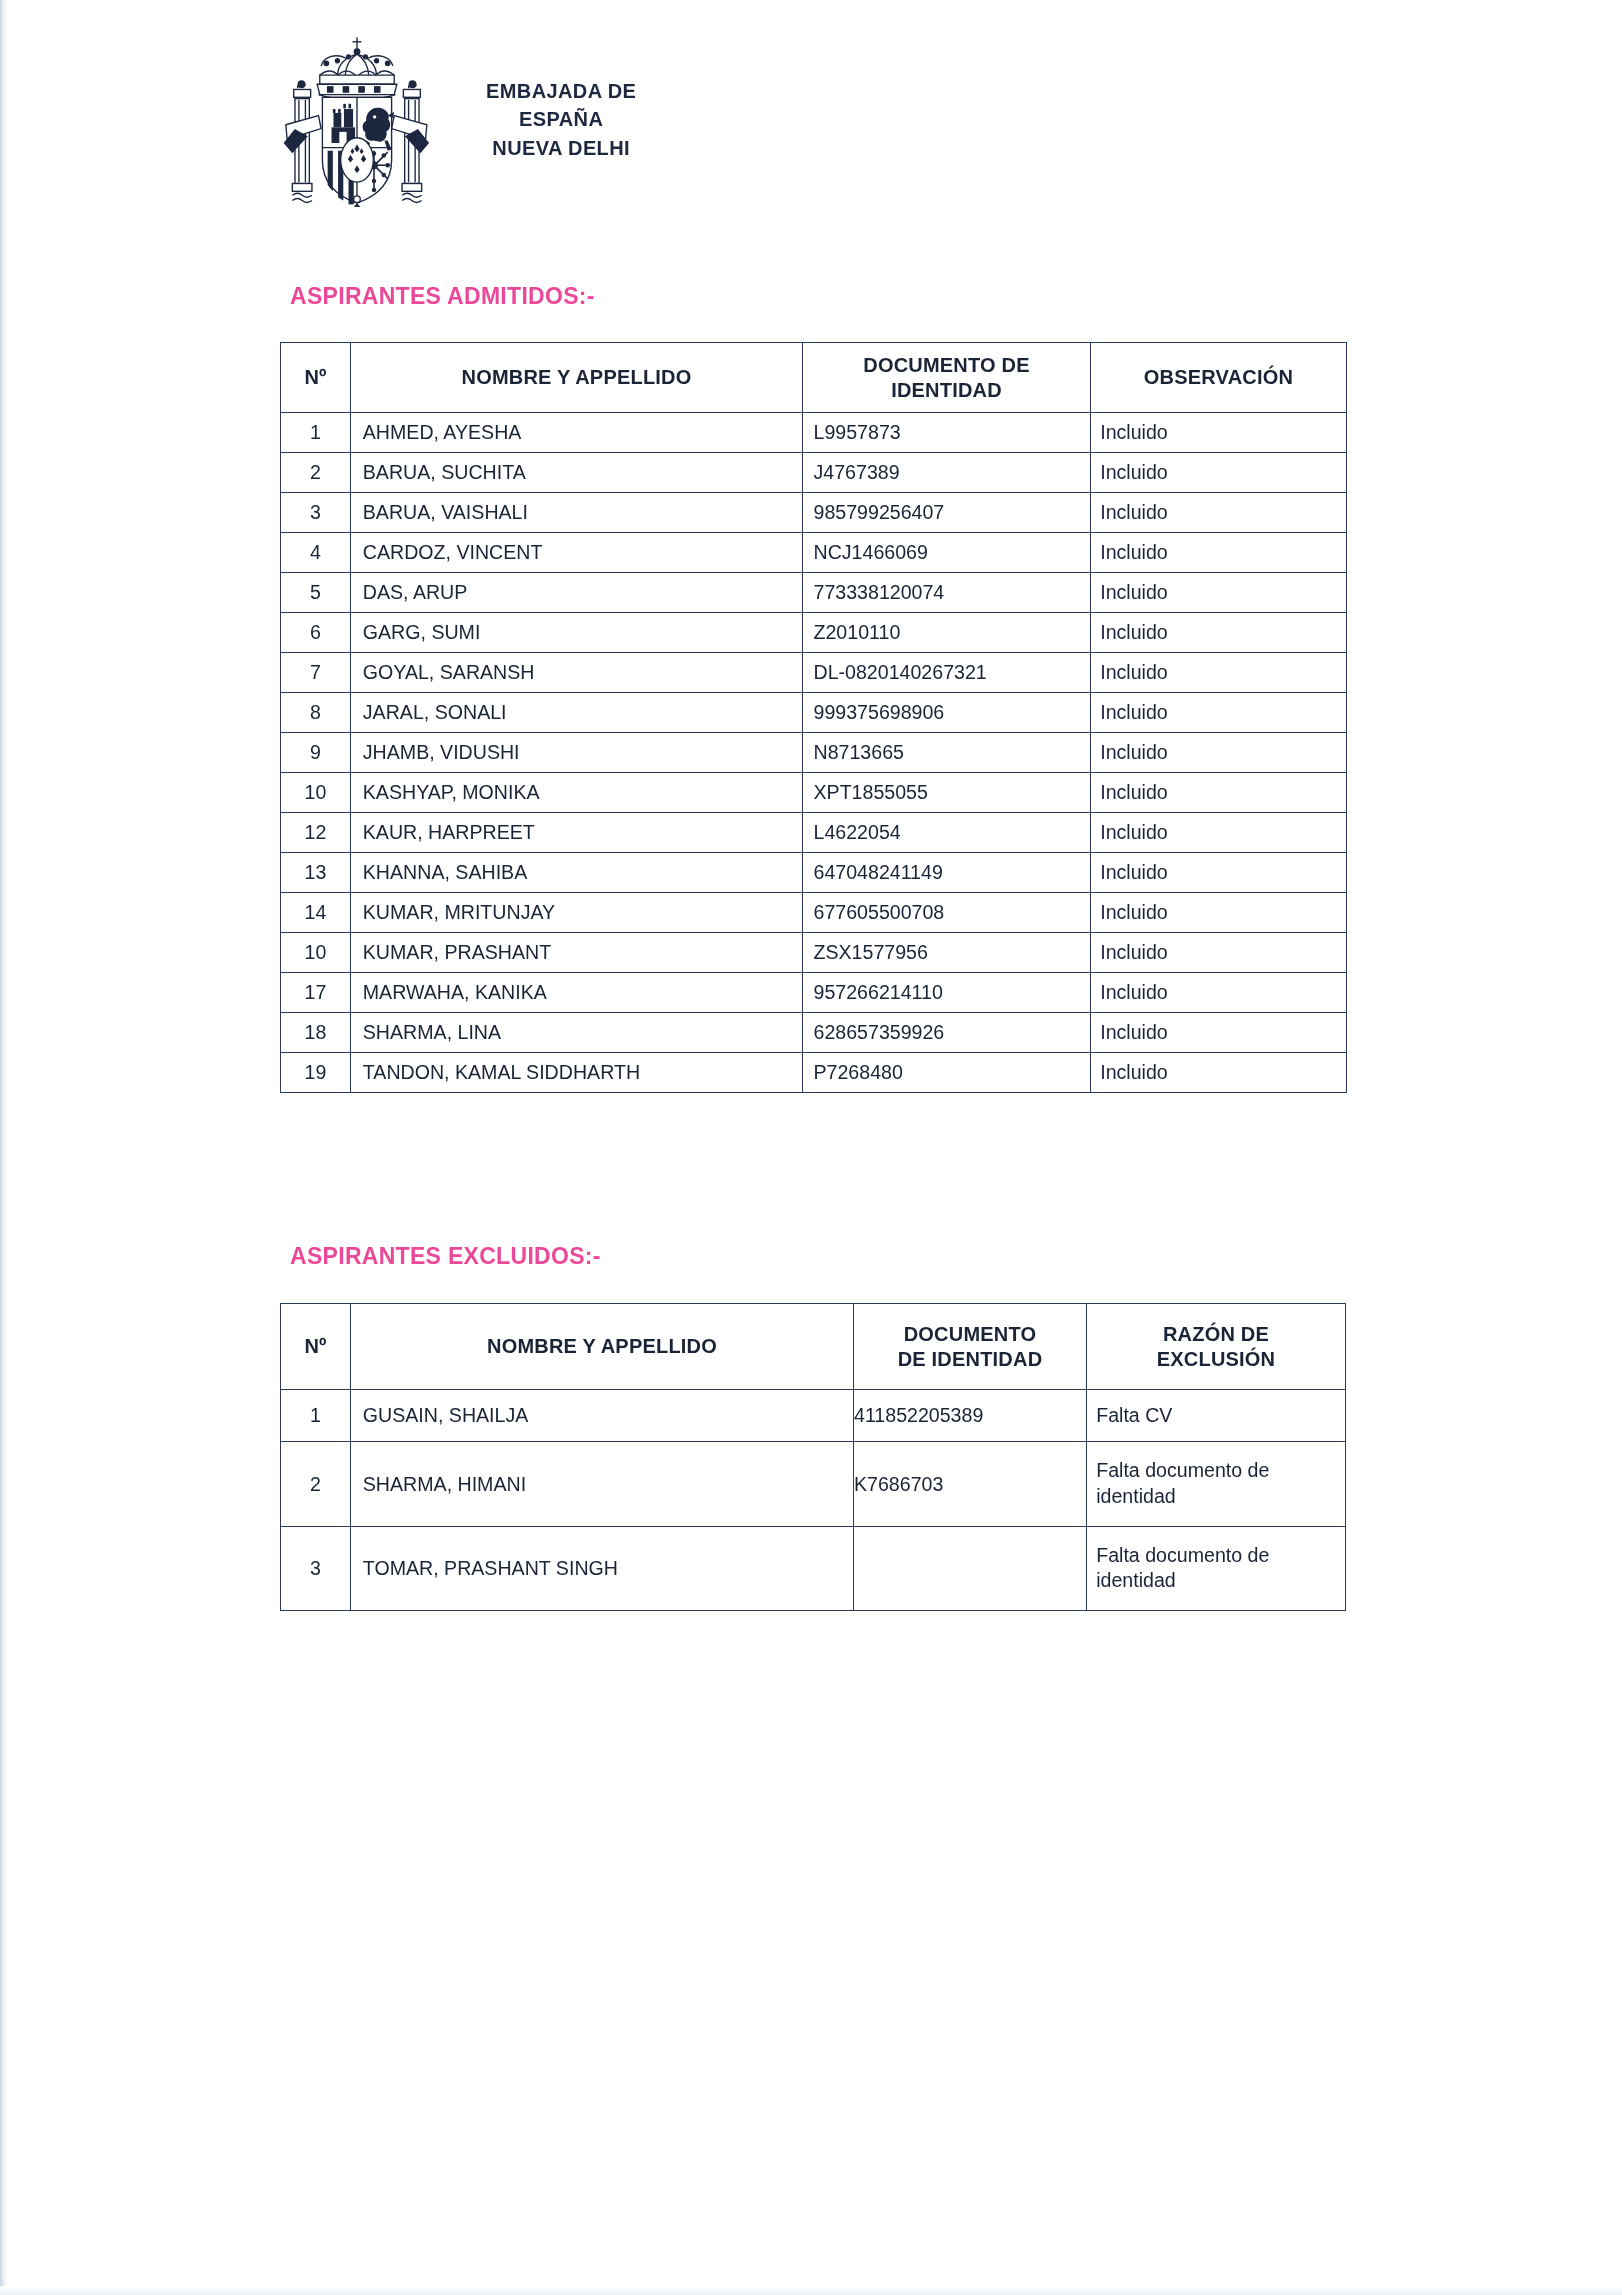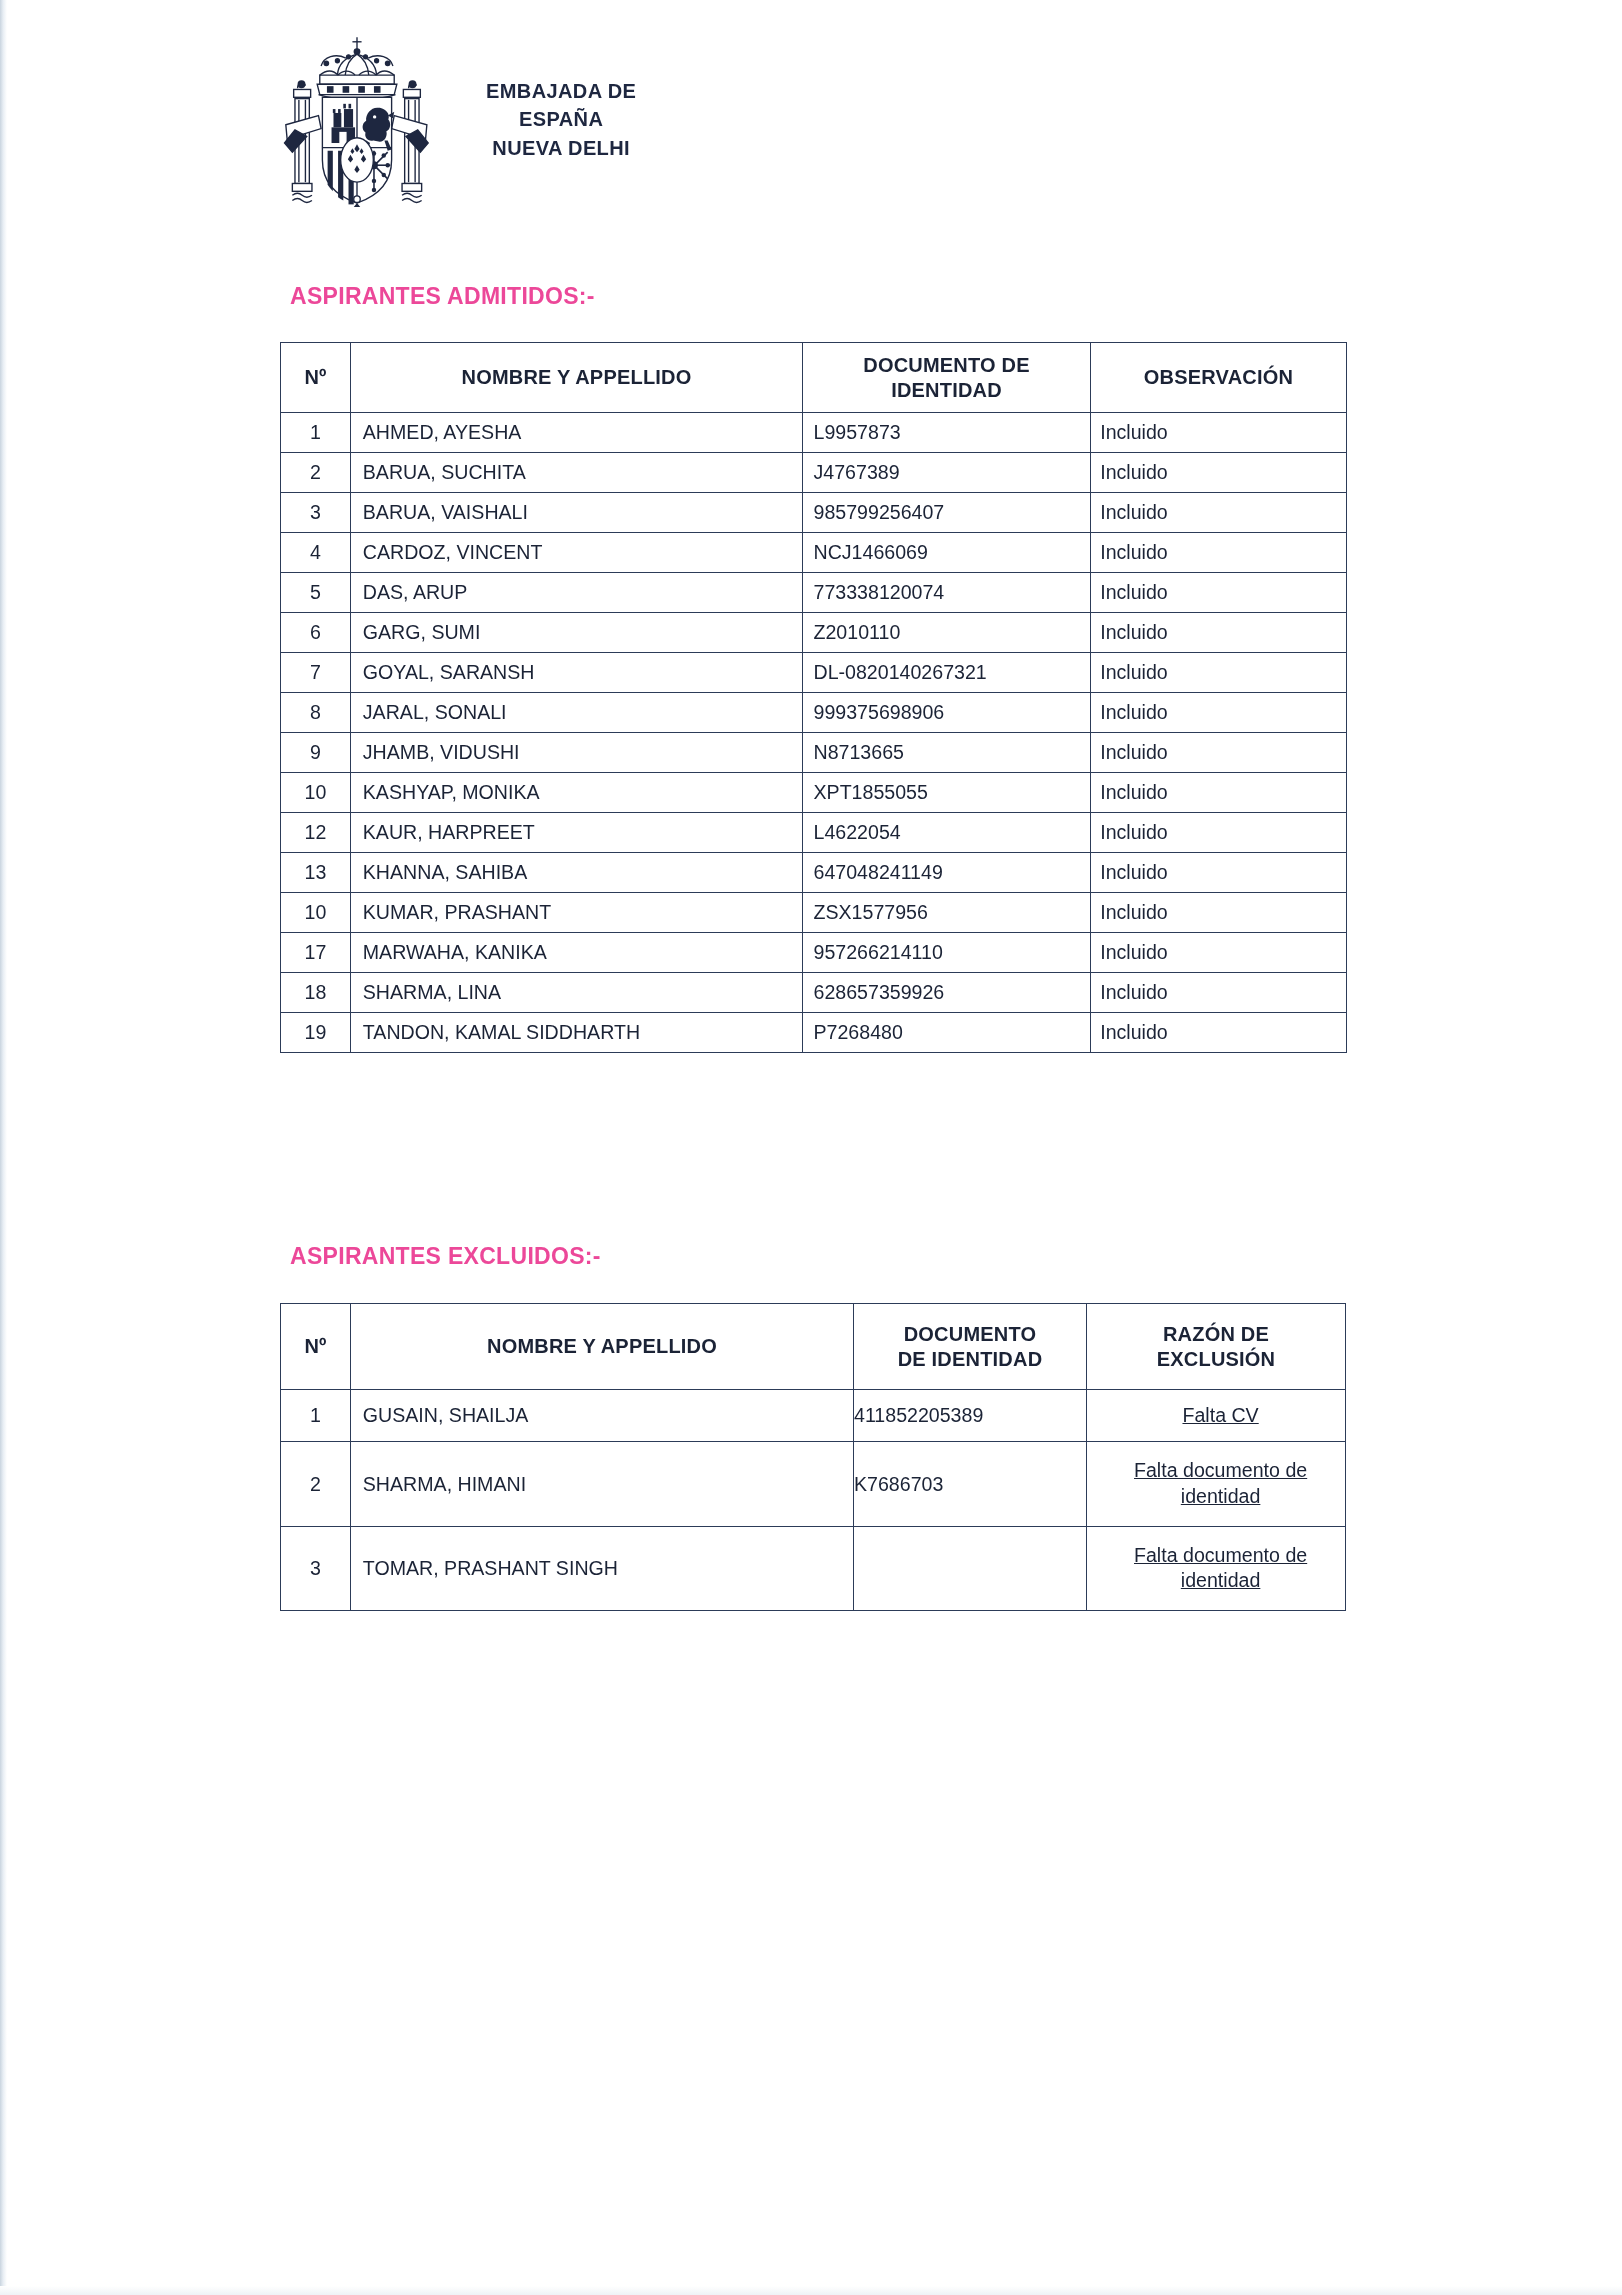--- a/index.html
+++ b/index.html
@@ -110,24 +110,23 @@
   #table-admitidos thead th { height: 56px; }
 
   
   #table-excluidos { left: 280px; top: 1303px; width: 1065px; }
   #table-excluidos thead th { height: 72px; }
   #table-excluidos td { padding-top: 5.2px; padding-bottom: 5.2px; }
   #table-excluidos .row-tall td { height: 73px; }
   #table-excluidos .row-short td { height: 41px; }
   #table-excluidos .c-doc { text-align: left; padding-left: 0 !important; }
   #table-excluidos .c-obs {
-    text-align: center;
+    text-align: left;
     padding-left: 9.2px !important;
     line-height: 1.32;
-    text-decoration: underline;
   }
 </style>
 </head>
 <body>
 
 <div class="scan-edge-left"></div>
 <div class="scan-edge-bottom"></div>
 
 <div class="page">
 
@@ -353,20 +352,26 @@
         <tr>
           <td class="c-num">12</td>
           <td class="c-name">KAUR, HARPREET</td>
           <td class="c-doc">L4622054</td>
           <td class="c-obs">Incluido</td>
         </tr>
         <tr>
           <td class="c-num">13</td>
           <td class="c-name">KHANNA, SAHIBA</td>
           <td class="c-doc">647048241149</td>
+          <td class="c-obs">Incluido</td>
+        </tr>
+        <tr>
+          <td class="c-num">14</td>
+          <td class="c-name">KUMAR, MRITUNJAY</td>
+          <td class="c-doc">677605500708</td>
           <td class="c-obs">Incluido</td>
         </tr>
         <tr>
           <td class="c-num">10</td>
           <td class="c-name">KUMAR, PRASHANT</td>
           <td class="c-doc">ZSX1577956</td>
           <td class="c-obs">Incluido</td>
         </tr>
         <tr>
           <td class="c-num">17</td>

